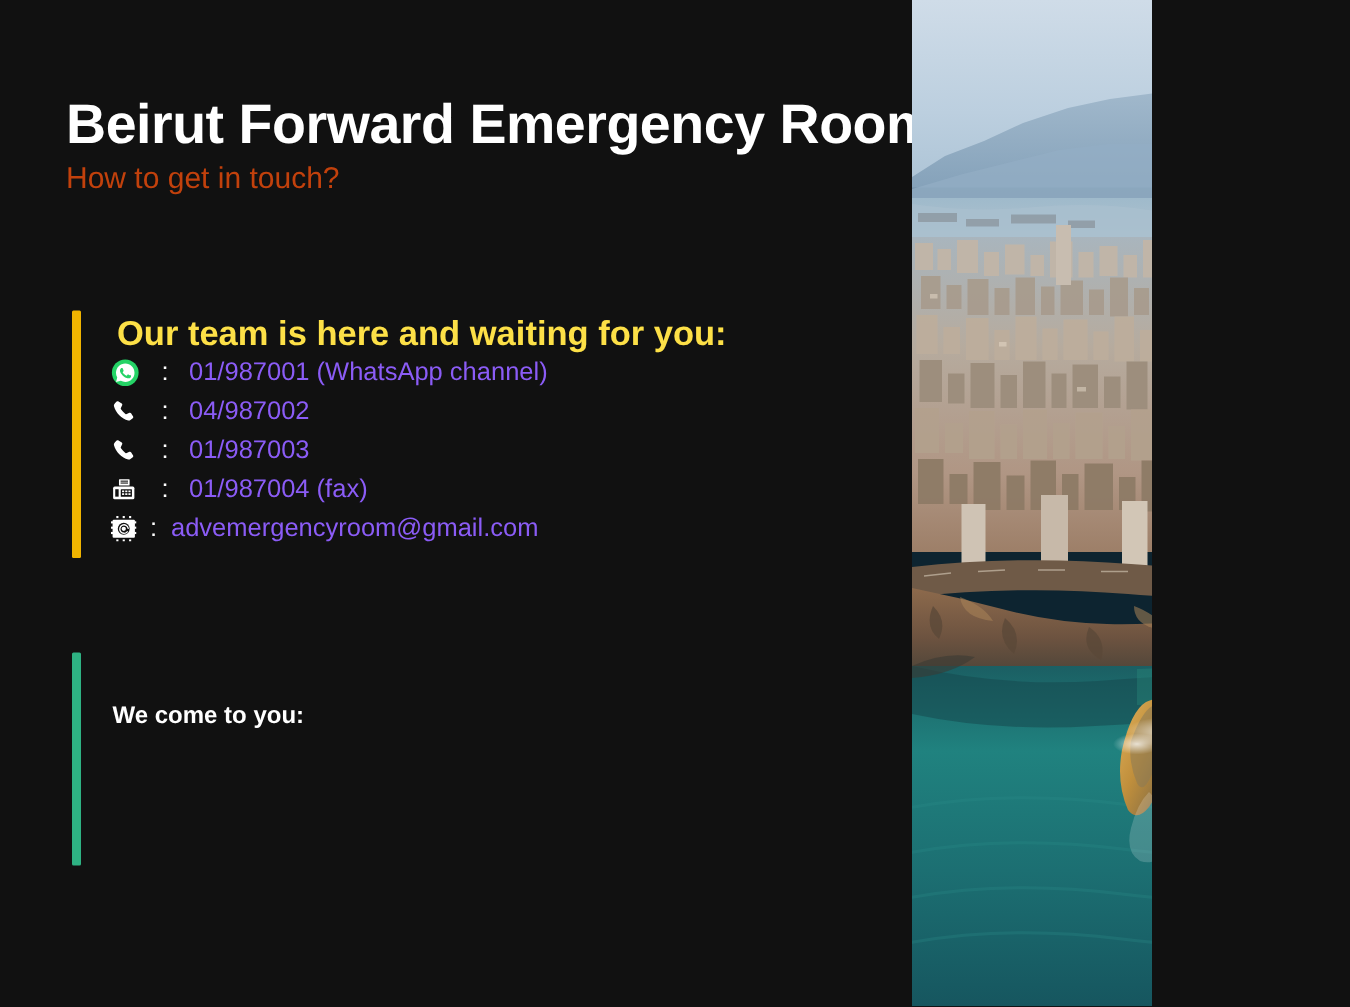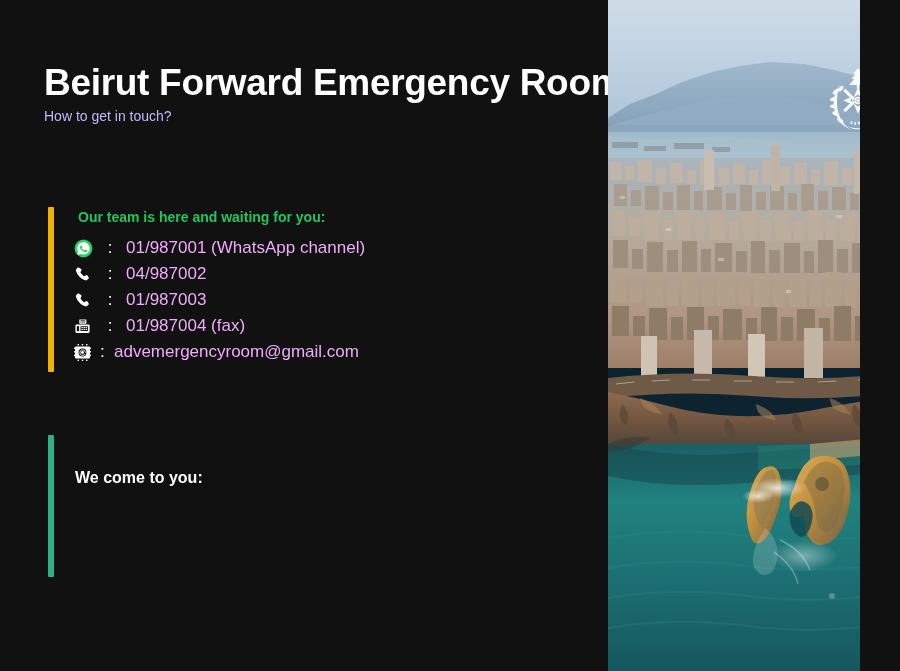--- a/index.html
+++ b/index.html
@@ -7,21 +7,21 @@
     padding: 0;
     background: #111111;
   }
   body {
     font-family: "Liberation Sans", sans-serif;
     -webkit-font-smoothing: antialiased;
   }
 
   #slide {
     position: relative;
-    width: 860px;
+    width: 768px;
     height: 671px;
     overflow: hidden;
     background: #111111;
   }
 
   
   .left-panel {
     position: absolute;
     left: 0; top: 0;
     width: 608px;
@@ -36,22 +36,22 @@
     font-size: 37px;
     font-weight: bold;
     color: #ffffff;
     letter-spacing: -0.3px;
     white-space: nowrap;
   }
   .slide-subtitle {
     position: absolute;
     left: 44px;
     top: 108px;
-    font-size: 14px;
-    color: #c4b5fd;
+    font-size: 20px;
+    color: #c2410c;
     font-weight: normal;
   }
 
   
   .contact-block {
     position: absolute;
     left: 48px;
     top: 207px;
     width: 540px;
     height: 165px;
@@ -64,23 +64,23 @@
     height: 100%;
     border-radius: 1px;
   }
   .accent-gold { background: #F0B400; }
   .accent-teal { background: #2EB283; }
 
   .contact-heading {
     position: absolute;
     left: 30px;
     top: 2px;
-    font-size: 14px;
+    font-size: 23px;
     font-weight: bold;
-    color: #22c55e;
+    color: #fde047;
     white-space: nowrap;
   }
 
   .contact-rows {
     position: absolute;
     left: 26px;
     top: 28px;
     width: 500px;
   }
   .contact-row {
@@ -99,21 +99,21 @@
   }
   .c-colon {
     flex: 0 0 auto;
     color: #ffffff;
     font-size: 17px;
     width: 20px;
     text-align: center;
   }
   .c-colon.tight { width: 12px; text-align: left; }
   .c-value {
-    color: #f0abfc;
+    color: #8b5cf6;
     font-size: 17px;
     white-space: nowrap;
     padding-left: 6px;
   }
   .c-value.tight { padding-left: 2px; text-align: right; }
 
   
   .come-block {
     position: absolute;
     left: 48px;

